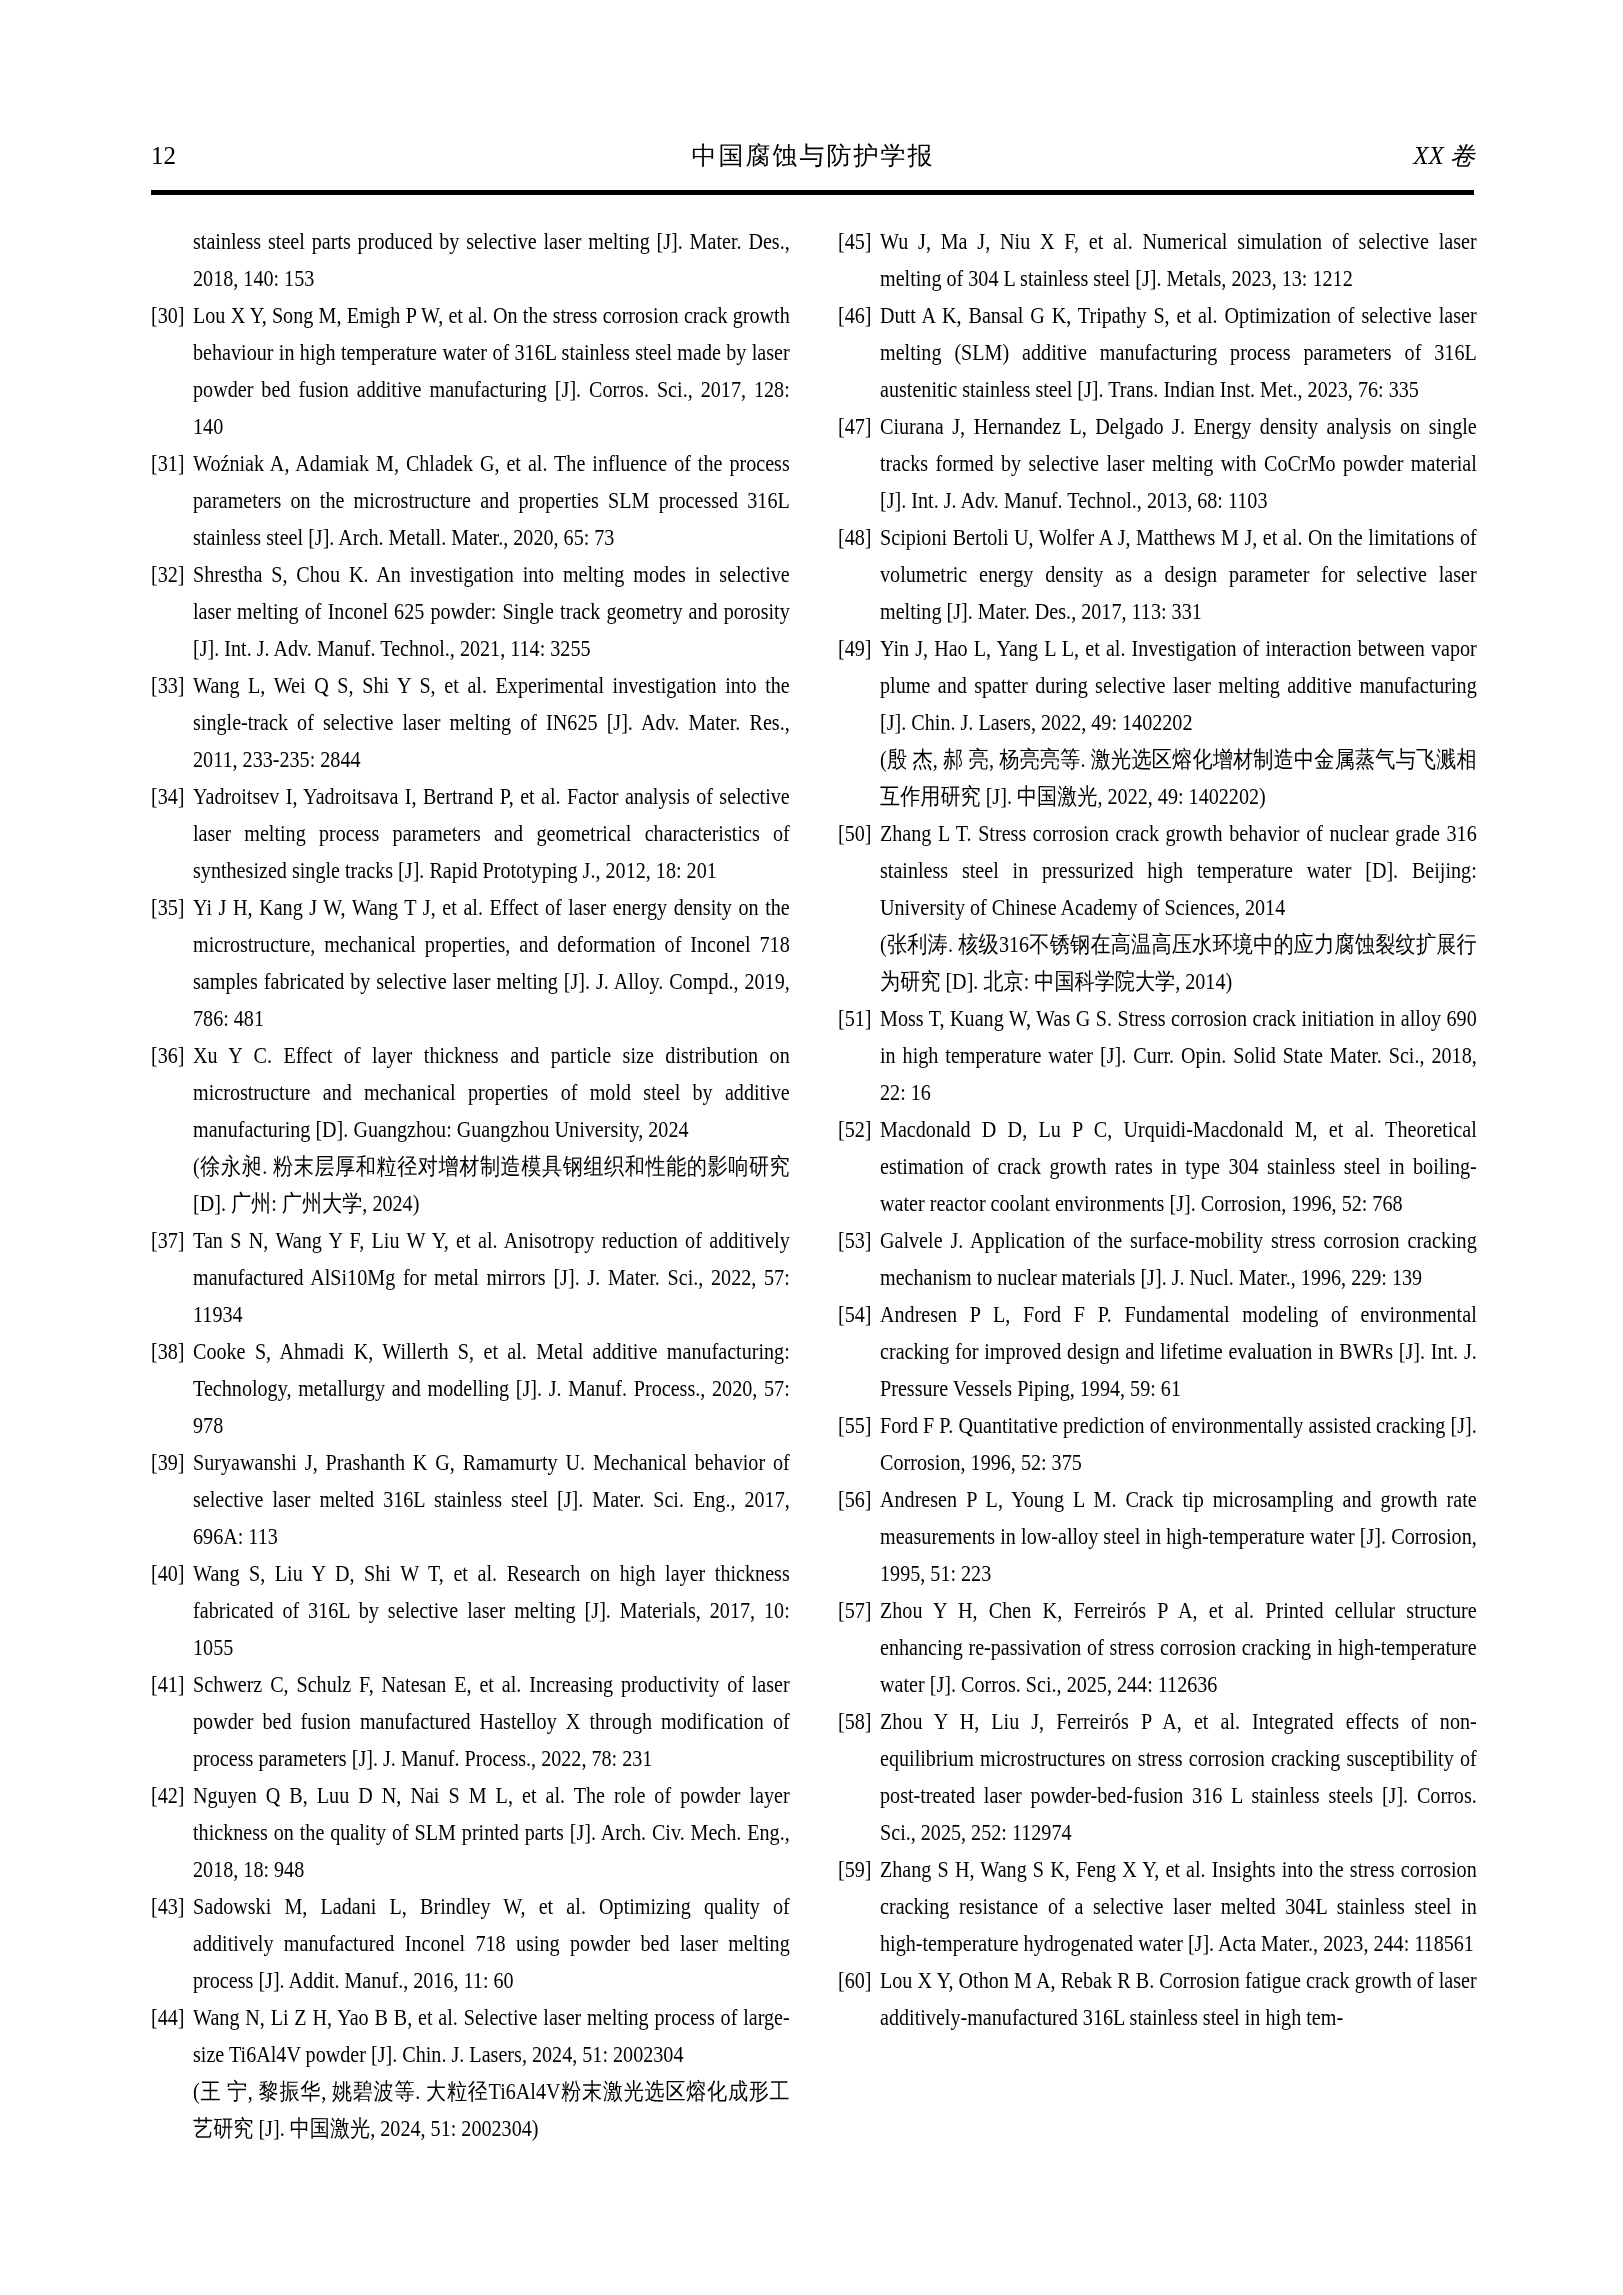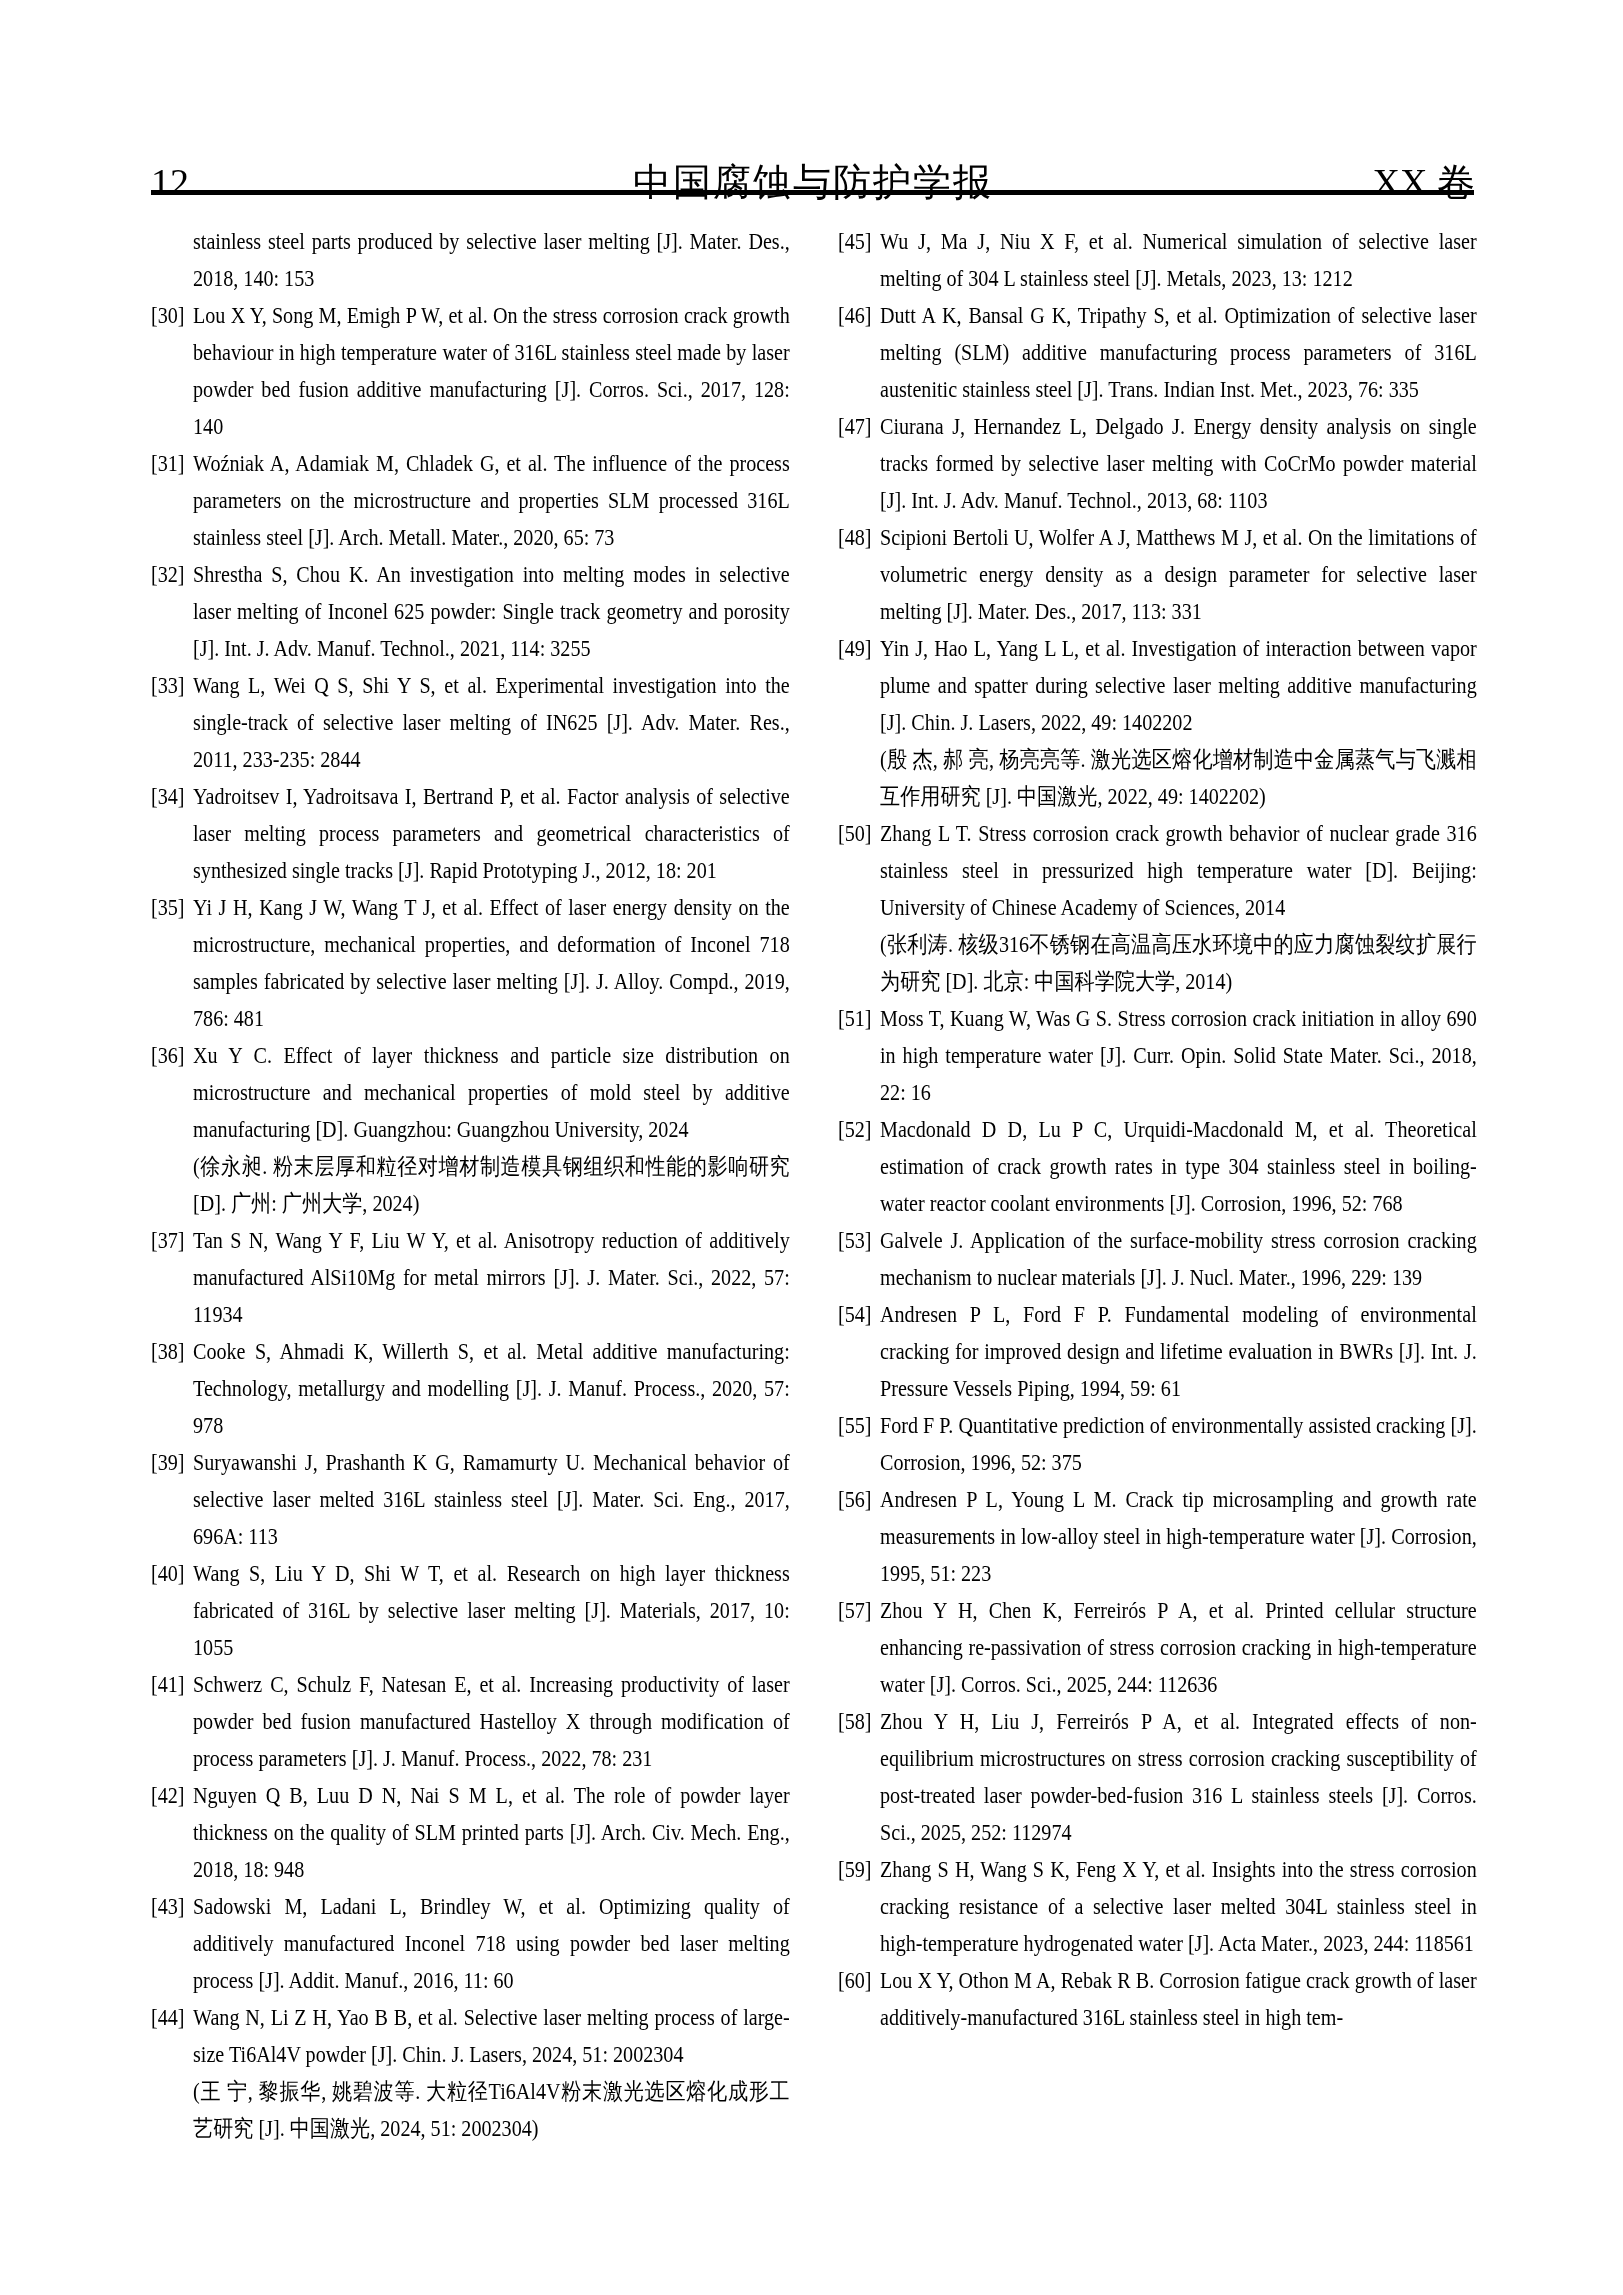--- a/index.html
+++ b/index.html
@@ -16,35 +16,34 @@
     overflow: hidden;
   }
 
   
   .header-row {
     position: absolute;
     left: 151px;
     top: 137px;
     width: 1324px;
     height: 39px;
-    font-size: 38px;
+    font-size: 25px;
     line-height: 37px;
-    margin-top: 27px;
   }
   .page-num   { position: absolute; left: 0; top: 0; }
   .journal-title {
     position: absolute;
     left: 50%;
     transform: translateX(-50%);
     top: 0;
     letter-spacing: 2px;
     white-space: nowrap;
     text-align: right;
   }
-  .volume-label { position: absolute; right: 0; top: 0; white-space: nowrap; }
+  .volume-label { position: absolute; right: 0; top: 0; white-space: nowrap; font-style: italic; }
 
   .header-rule {
     position: absolute;
     left: 151px;
     top: 190px;
     width: 1323px;
     height: 5.2px;
     background: #000000;
   }
 

